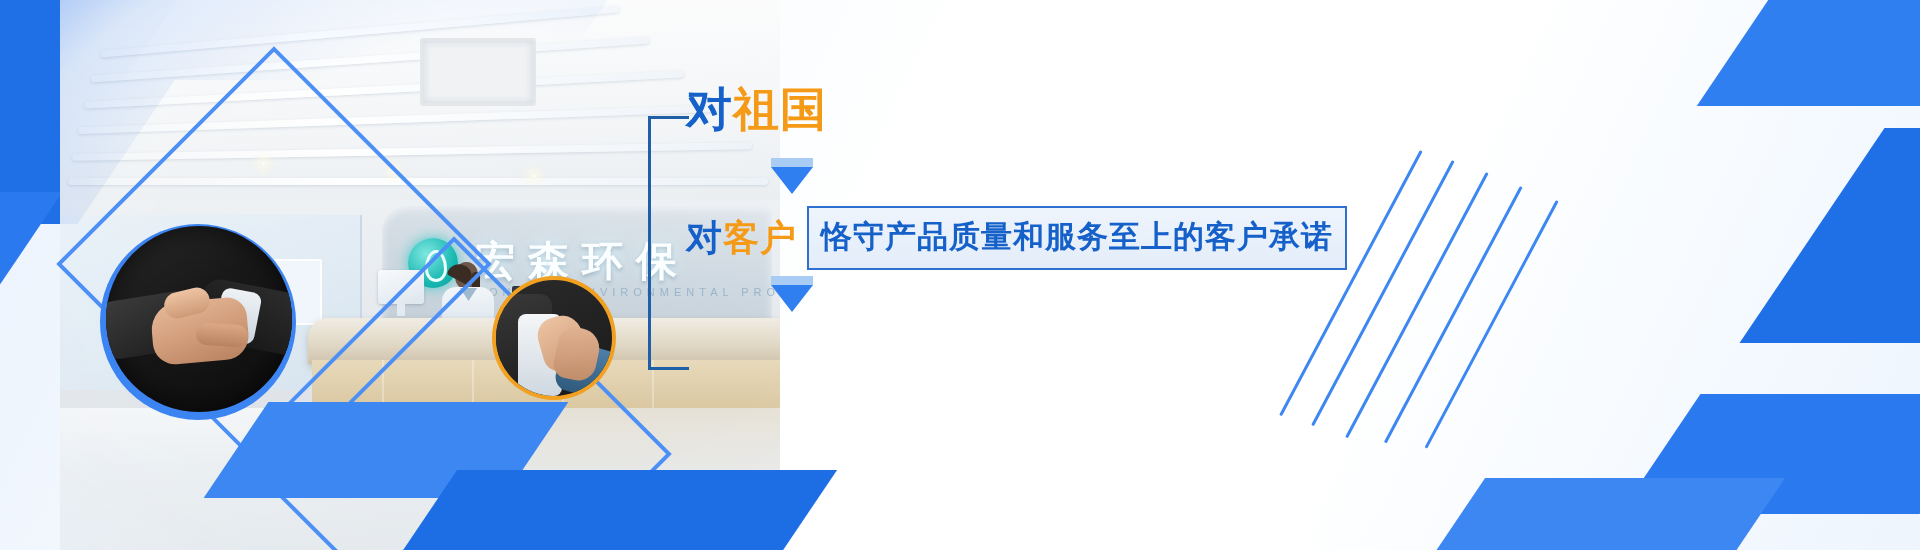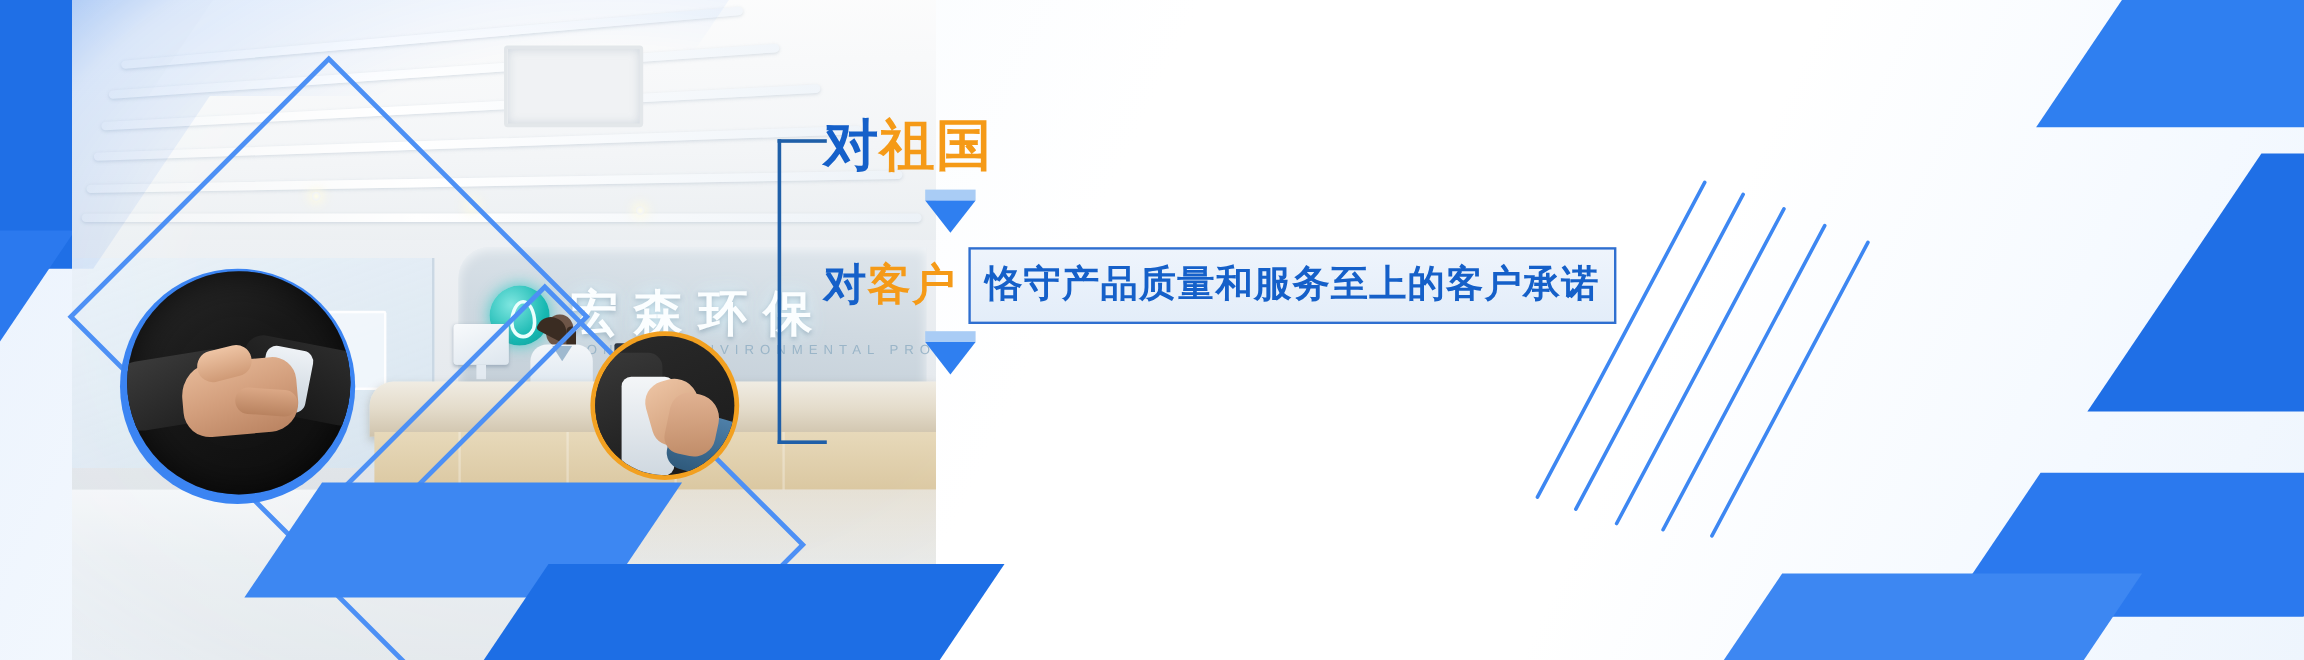--- a/index.html
+++ b/index.html
@@ -149,21 +149,21 @@
   .cl-hand2{position:absolute;left:60px;top:48px;width:42px;height:52px;border-radius:16px 20px 18px 14px;
     background:linear-gradient(165deg,#e3b494,#be8a66);transform:rotate(12deg);}
   .cl-sleeve{position:absolute;right:-6px;top:66px;width:60px;height:50px;border-radius:14px;
     background:linear-gradient(180deg,#4e7fa8,#2f5a7c);transform:rotate(16deg);}
 
   
   .slogans{position:absolute;left:648px;top:78px;width:1180px;height:330px;}
   .bracket{position:absolute;left:0;top:38px;width:38px;height:248px;
     border-left:3px solid #1f5fa8;border-top:3px solid #1f5fa8;border-bottom:3px solid #1f5fa8;}
   .row{position:absolute;left:38px;display:flex;align-items:center;}
-  .row1{top:20px;}
+  .row1{top:8px;}
   .row2{top:128px;}
   .row3{top:247px;}
   .lead{white-space:nowrap;font-weight:700;line-height:1;
     font-family:"DejaVu Sans","Liberation Sans",sans-serif;}
   .lead .d{color:#1560c9;}
   .lead .o{color:#f59a17;}
   .r1 .lead{font-size:46px;letter-spacing:1px;}
   .r2 .lead,.r3 .lead{font-size:36px;letter-spacing:1px;}
   .box{
     display:inline-block;margin-left:10px;

